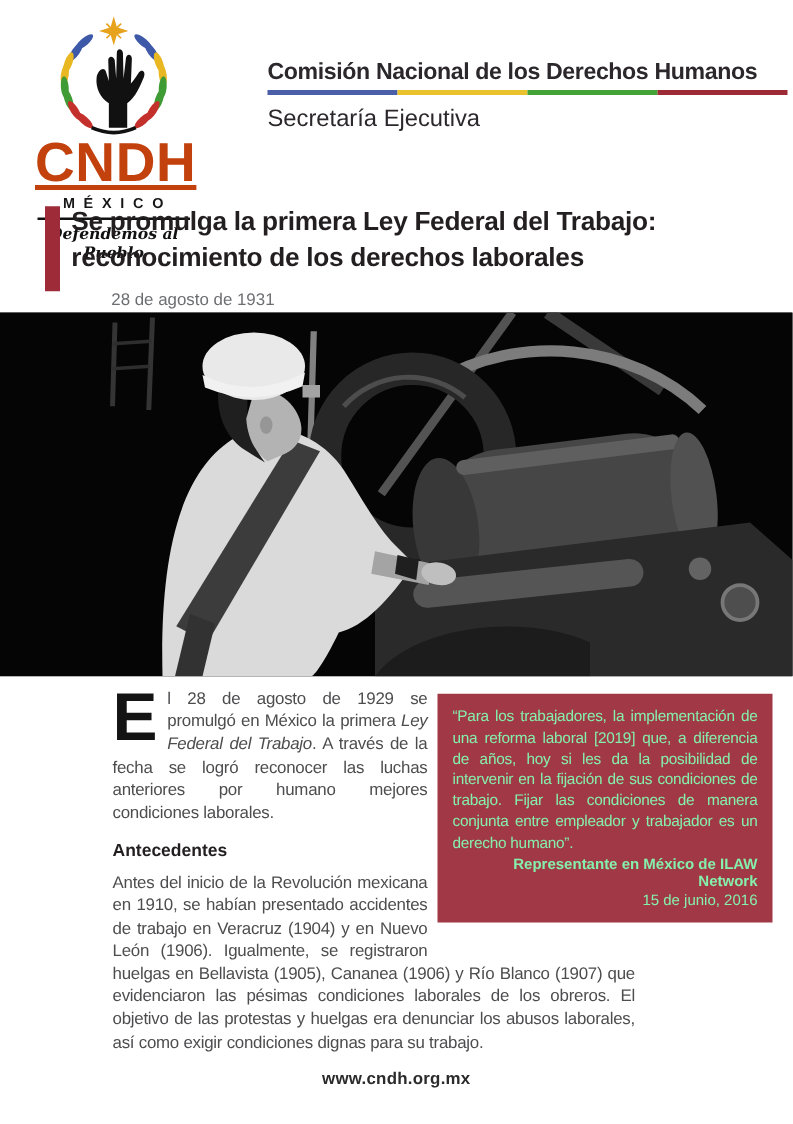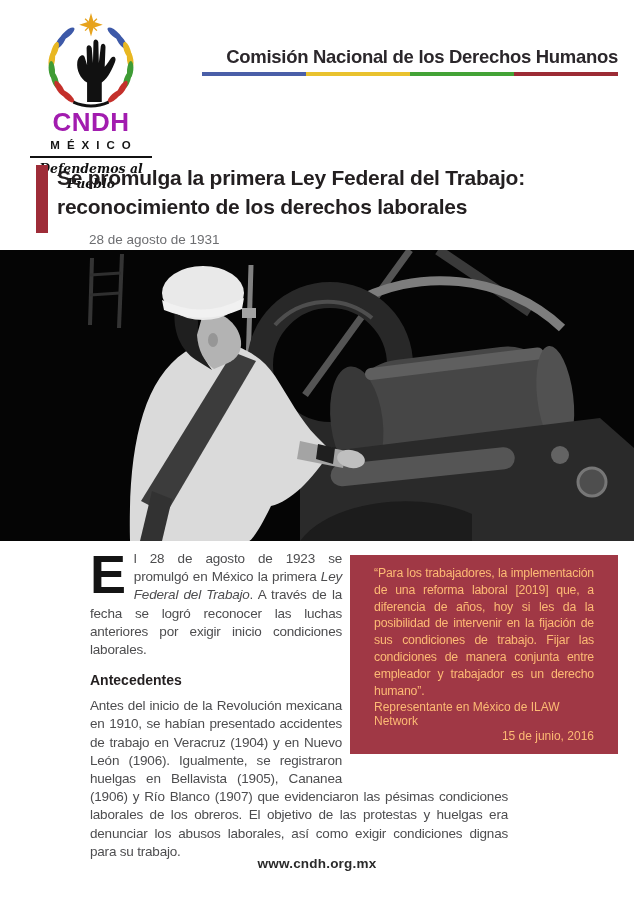--- a/index.html
+++ b/index.html
@@ -5,26 +5,26 @@
   * { margin:0; padding:0; box-sizing:border-box; }
   html,body { background:#ffffff; }
   body {
     width:634px; height:899px; position:relative; overflow:hidden;
     font-family:"Liberation Sans", sans-serif; color:#262223;
   }
 
   
   .logo-block { position:absolute; left:28px; top:12px; width:126px; text-align:center; }
   .emblem { display:block; margin:0 auto; }
-  .logo-acronym { font-size:26px; font-weight:800; letter-spacing:.5px; color:#a21caf; line-height:1; margin-top:1px; }
+  .logo-acronym { font-size:44px; font-weight:800; letter-spacing:.5px; color:#c2410c; line-height:1; margin-top:1px;text-decoration:underline; }
   .logo-country { font-size:11.5px; font-weight:600; letter-spacing:7px; color:#161616; margin-top:4px; padding-left:6px; }
   .logo-rule { border-top:2px solid #111; margin:5px 2px 3px; }
   .logo-motto { font-family:"DejaVu Serif", serif; font-style:italic; font-weight:bold; font-size:12.5px; color:#111; }
 
-  .org-block { position:absolute; top:46px; right:16px; width:416px; text-align:right; }
+  .org-block { position:absolute; top:46px; right:4px; width:416px; }
   .org-name { font-size:18.5px; font-weight:bold; letter-spacing:-0.3px; color:#2b272b; white-space:nowrap; }
   .org-underline { display:flex; height:4px; margin-top:4px; }
   .org-underline span { flex:1; }
   .org-dept { font-size:19px; color:#2b272b; margin-top:9px; }
 
   
   .title-block { position:absolute; left:36px; top:163px; width:582px; }
   .title-bar { position:absolute; left:0; top:2px; width:12px; height:68px; }
   .title-text { margin-left:21px; }
   .article-title { font-size:21px; font-weight:bold; letter-spacing:-0.25px; line-height:1.4; color:#231f20; max-width:552px; }
@@ -32,24 +32,24 @@
 
   
   .photo-strip { position:absolute; left:0; top:250px; width:634px; height:291px; background:#040404; }
 
   
   .content { position:absolute; left:90px; top:550px; width:528px; }
   .content p { font-size:13.5px; letter-spacing:-0.2px; line-height:18.2px; color:#4d4d4f; text-align:justify; padding-right:110px; margin-bottom:13px; }
   .dropcap { float:left; font-size:54px; line-height:44px; font-weight:800; color:#141414; margin:2px 8px 0 0; }
   .section-heading { font-size:14px; font-weight:bold; color:#231f20; margin:3px 0 9px; }
 
-  .quote-box { float:right; width:268px; padding:10px 24px 11px; margin:5px 0 30px 8px; color:#fdba74; }
+  .quote-box { float:right; width:268px; padding:10px 12px 11px; margin:5px 0 30px 8px; color:#86efac; }
   .quote-text { font-size:12.3px; letter-spacing:-0.2px; line-height:16.8px; text-align:justify; }
   .quote-author { font-size:15px; font-weight:bold; text-align:right; margin-top:10px; }
-  .quote-role { font-size:12px; text-align:left; margin-top:1px; }
+  .quote-role { font-size:12px; text-align:right; margin-top:1px;font-weight:bold; }
   .quote-date { font-size:12px; text-align:right; margin-top:1px; }
 
   
   .footer { position:absolute; left:0; bottom:27px; width:100%; text-align:center; }
   .footer-url { font-size:13.5px; font-weight:bold; color:#2b2b2b; letter-spacing:.2px; }
 </style>
 </head>
 <body>
 
 <div class="logo-block">
@@ -94,20 +94,21 @@
 </div>
 
 <div class="org-block">
   <div class="org-name">Comisión Nacional de los Derechos Humanos</div>
   <div class="org-underline">
     <span style="background: rgb(74, 95, 168);"></span>
     <span style="background: rgb(233, 194, 46);"></span>
     <span style="background: rgb(67, 163, 54);"></span>
     <span style="background: rgb(156, 43, 53);"></span>
   </div>
+  <div class="org-dept">Secretaría Ejecutiva</div>
 </div>
 
 <div class="title-block">
   <div class="title-bar" style="background: rgb(158, 44, 56);"></div>
   <div class="title-text">
     <div class="article-title">Se promulga la primera Ley Federal del Trabajo: reconocimiento de los derechos laborales</div>
     <div class="article-date">28 de agosto de 1931</div>
   </div>
 </div>
 
@@ -163,21 +164,21 @@
 
 <div class="content">
 
   <div class="quote-box" style="background: rgb(160, 56, 69);">
     <div class="quote-text">“Para los trabajadores, la implementación de una reforma laboral [2019] que, a diferencia de años, hoy si les da la posibilidad de intervenir en la fijación de sus condiciones de trabajo. Fijar las condiciones de manera conjunta entre empleador y trabajador es un derecho humano”.</div>
     <div class="quote-role">Representante en México de ILAW Network</div>
     <div class="quote-date">15 de junio, 2016</div>
   </div>
 
   <p>
-    <span class="dropcap">E</span><span>l 28 de agosto de 1923 se promulgó en México la primera </span><i>Ley Federal del Trabajo</i><span>. A través de la fecha se logró reconocer las luchas anteriores por exigir inicio condiciones laborales.</span>
+    <span class="dropcap">E</span><span>l 28 de agosto de 1929 se promulgó en México la primera </span><i>Ley Federal del Trabajo</i><span>. A través de la fecha se logró reconocer las luchas anteriores por humano mejores condiciones laborales.</span>
   </p>
 
   <div class="section-heading">Antecedentes</div>
 
   <p>Antes del inicio de la Revolución mexicana en 1910, se habían presentado accidentes de trabajo en Veracruz (1904) y en Nuevo León (1906). Igualmente, se registraron huelgas en Bellavista (1905), Cananea (1906) y Río Blanco (1907) que evidenciaron las pésimas condiciones laborales de los obreros. El objetivo de las protestas y huelgas era denunciar los abusos laborales, así como exigir condiciones dignas para su trabajo.</p>
 
 
 </div>
 
 <div class="footer">

